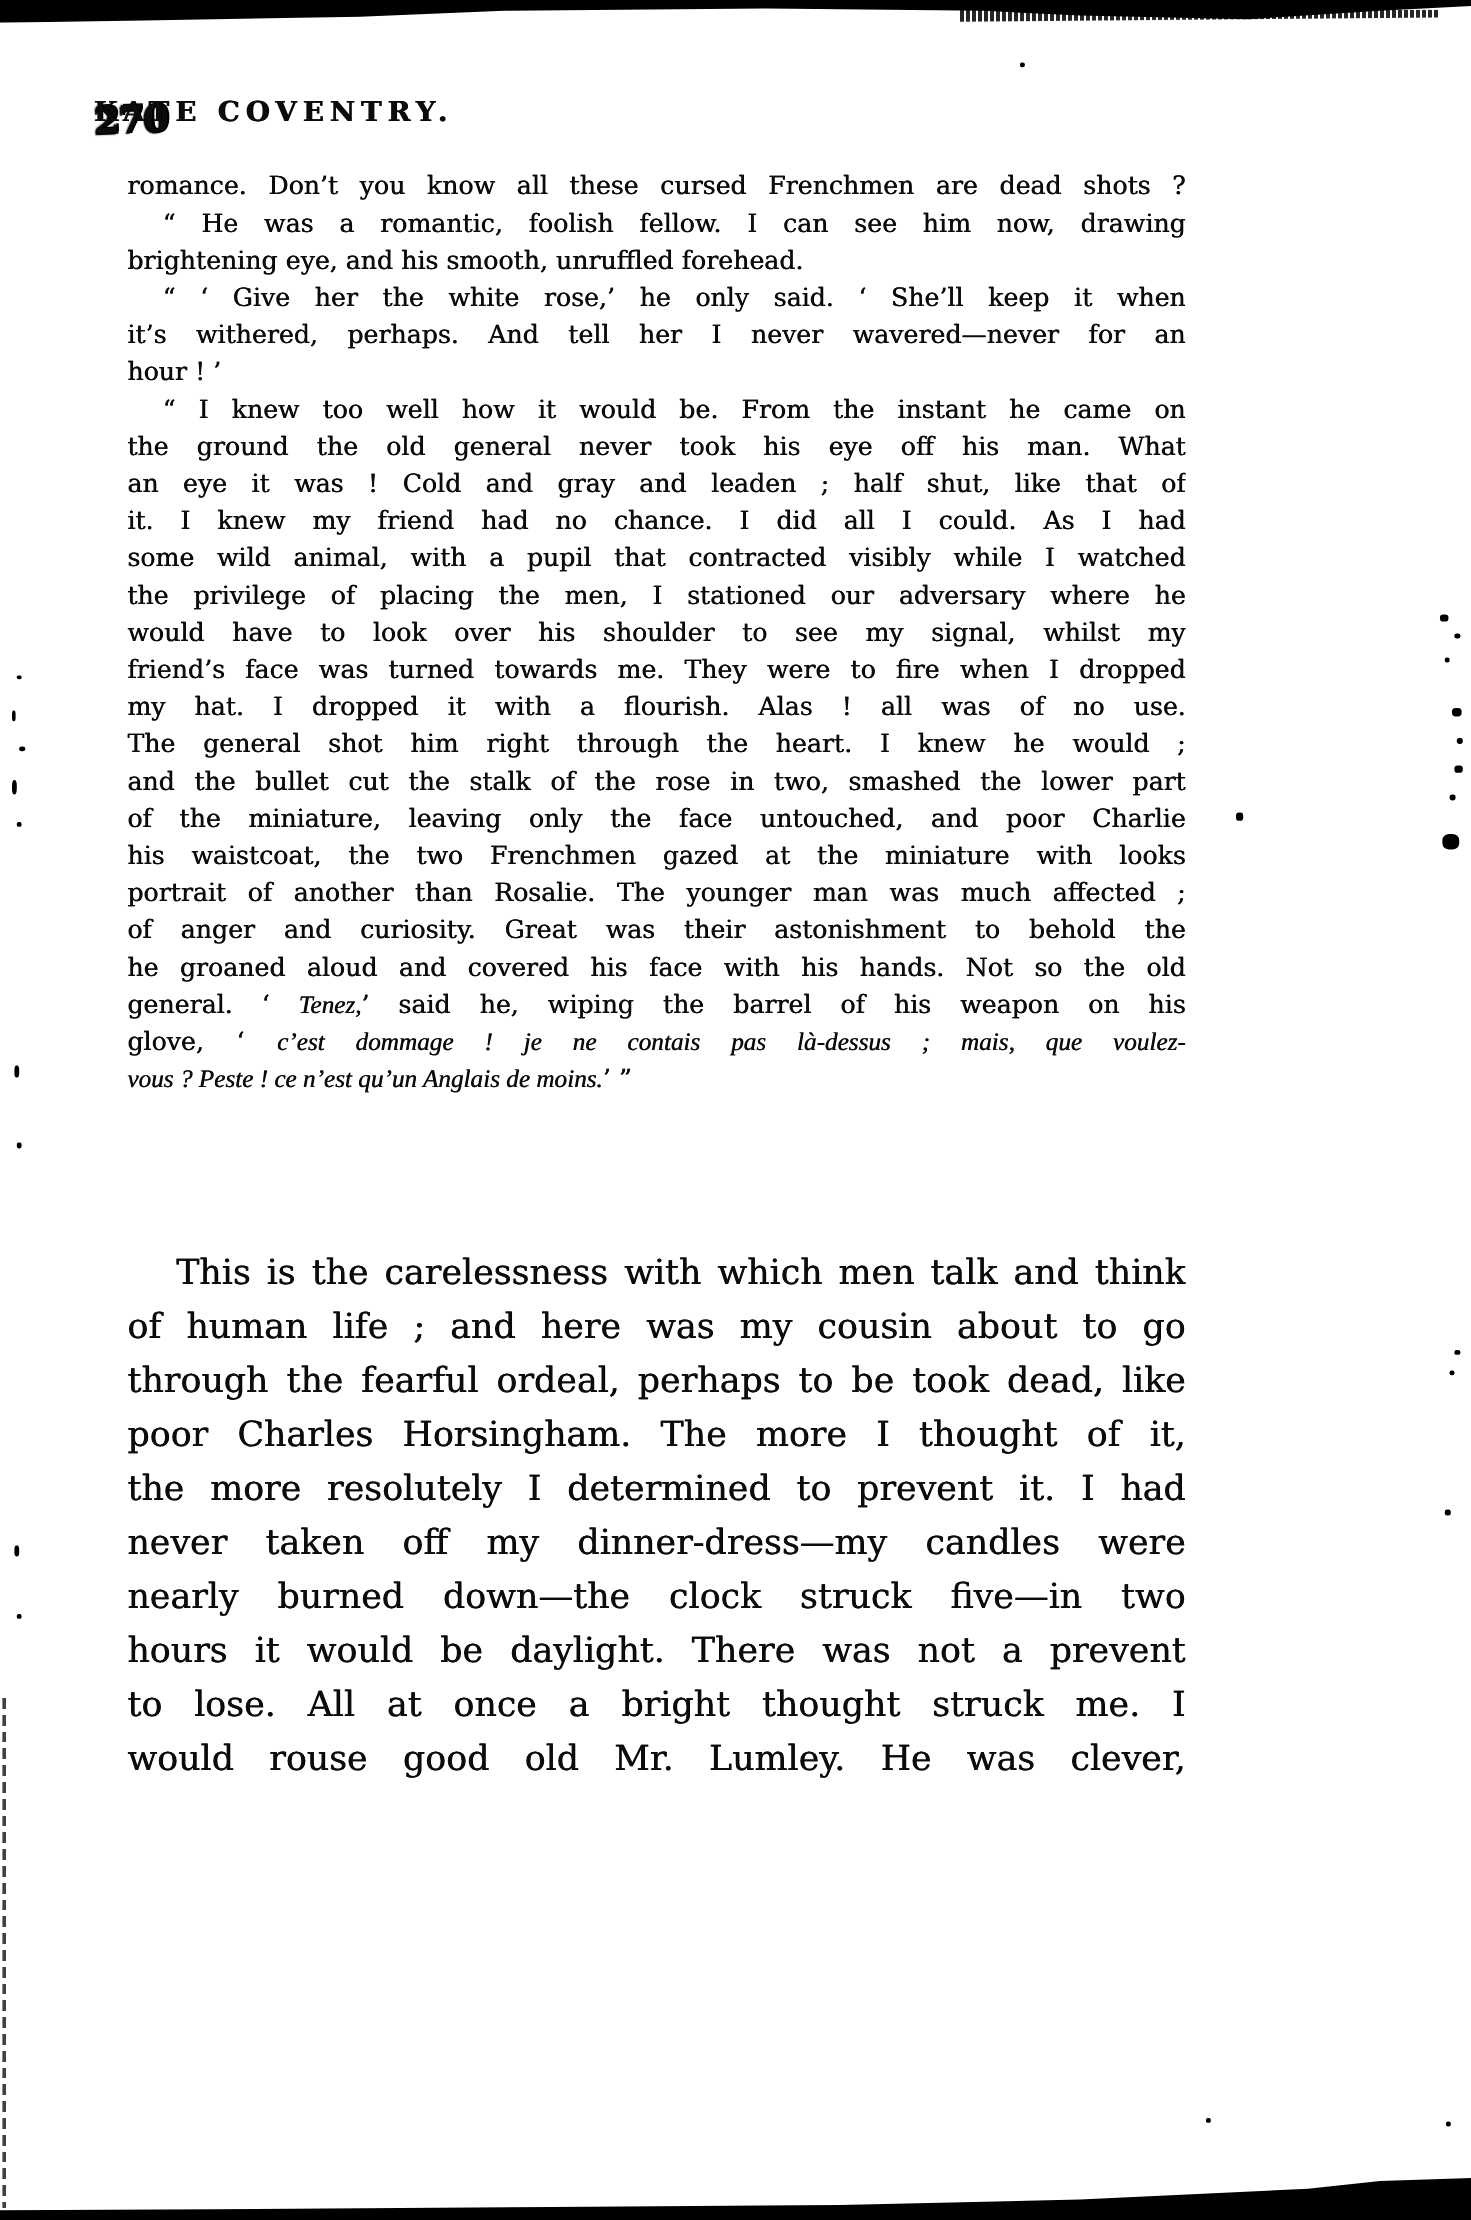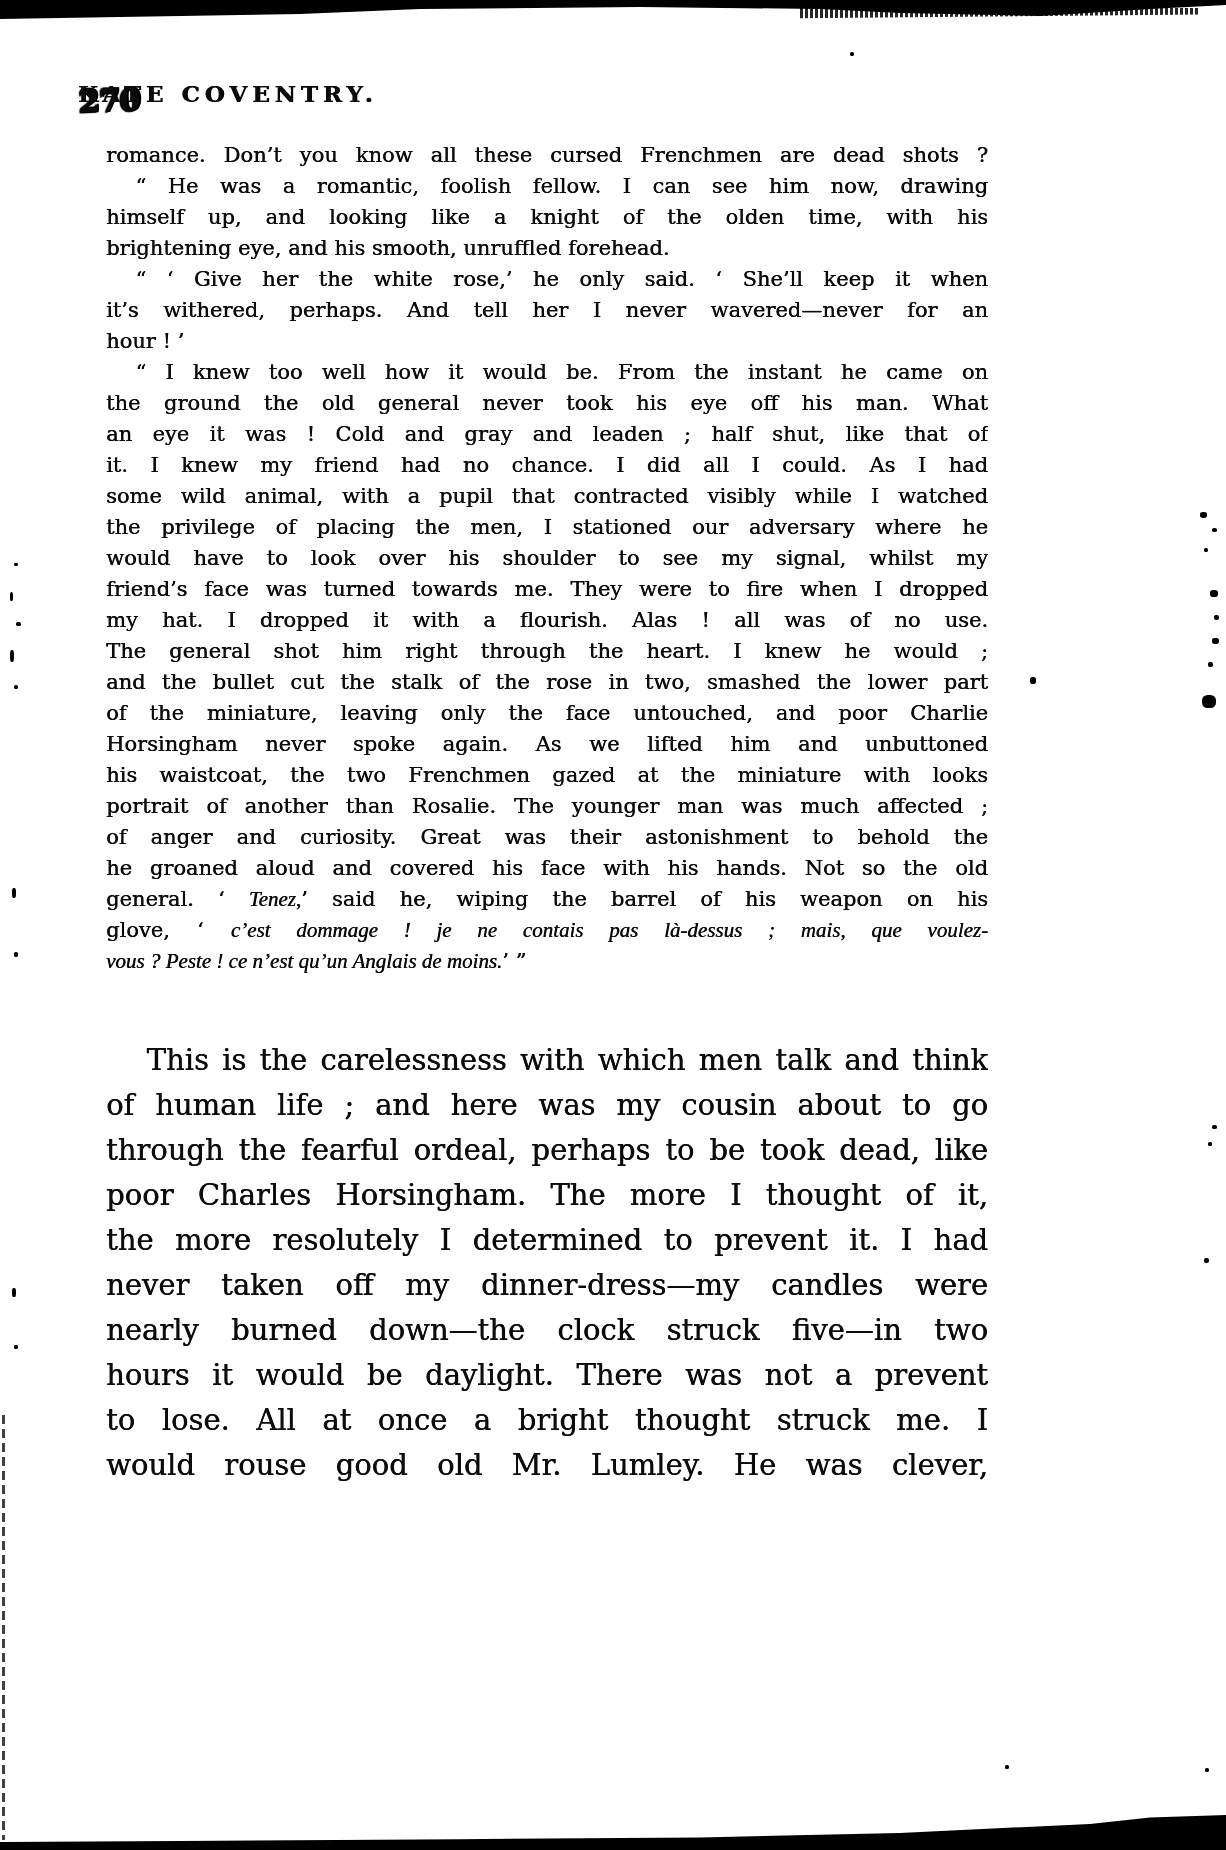--- a/index.html
+++ b/index.html
@@ -74,42 +74,40 @@
     <div class="page-num">270</div>
     <div class="title">KATE COVENTRY.</div>
   </div>
 
   <div class="text-col small-block">
       <div class="para">
         <div class="tline"><span>romance.  Don’t you know all these cursed Frenchmen are dead shots ?</span></div>
       </div>
       <div class="para indent">
         <div class="tline"><span>“ He was a romantic, foolish fellow.  I can see him now, drawing</span></div>
-        <div class="tline"><span>himself up, and looking like a knight of the olden time, with his</span></div>
         <div class="tline endline"><span>brightening eye, and his smooth, unruffled forehead.</span></div>
       </div>
       <div class="para indent">
         <div class="tline"><span>“ ‘ Give her the white rose,’ he only said.  ‘ She’ll keep it when</span></div>
         <div class="tline"><span>it’s withered, perhaps.  And tell her I never wavered—never for an</span></div>
         <div class="tline endline"><span>hour ! ’</span></div>
       </div>
       <div class="para indent">
         <div class="tline"><span>“ I knew too well how it would be.  From the instant he came on</span></div>
         <div class="tline"><span>the ground the old general never took his eye off his man.  What</span></div>
         <div class="tline"><span>an eye it was !  Cold and gray and leaden ;  half shut, like that of</span></div>
         <div class="tline"><span>it.  I knew my friend had no chance.  I did all I could.  As I had</span></div>
         <div class="tline"><span>some wild animal, with a pupil that contracted visibly while I watched</span></div>
         <div class="tline"><span>the privilege of placing the men, I stationed our adversary where he</span></div>
         <div class="tline"><span>would have to look over his shoulder to see my signal, whilst my</span></div>
         <div class="tline"><span>friend’s face was turned towards me.  They were to fire when I dropped</span></div>
         <div class="tline"><span>my hat.  I dropped it with a flourish.  Alas ! all was of no use.</span></div>
         <div class="tline"><span>The general shot him right through the heart.  I knew he would ;</span></div>
         <div class="tline"><span>and the bullet cut the stalk of the rose in two, smashed the lower part</span></div>
         <div class="tline"><span>of the miniature, leaving only the face untouched, and poor Charlie</span></div>
-        <div class="tline"><span>Horsingham never spoke again.  As we lifted him and unbuttoned</span></div>
         <div class="tline"><span>his waistcoat, the two Frenchmen gazed at the miniature with looks</span></div>
         <div class="tline"><span>portrait of another than Rosalie.  The younger man was much affected ;</span></div>
         <div class="tline"><span>of anger and curiosity.  Great was their astonishment to behold the</span></div>
         <div class="tline"><span>he groaned aloud and covered his face with his hands.  Not so the old</span></div>
         <div class="tline"><span>general.  ‘ </span><span class="it">Tenez,</span><span>’ said he, wiping the barrel of his weapon on his</span></div>
         <div class="tline"><span>glove, ‘ </span><span class="it">c’est dommage !  je ne contais pas là-dessus ;  mais, que voulez-</span><span></span></div>
         <div class="tline endline"><span></span><span class="it">vous ?  Peste !  ce n’est qu’un Anglais de moins.</span><span>’ ”</span></div>
       </div>
     </div>
 

